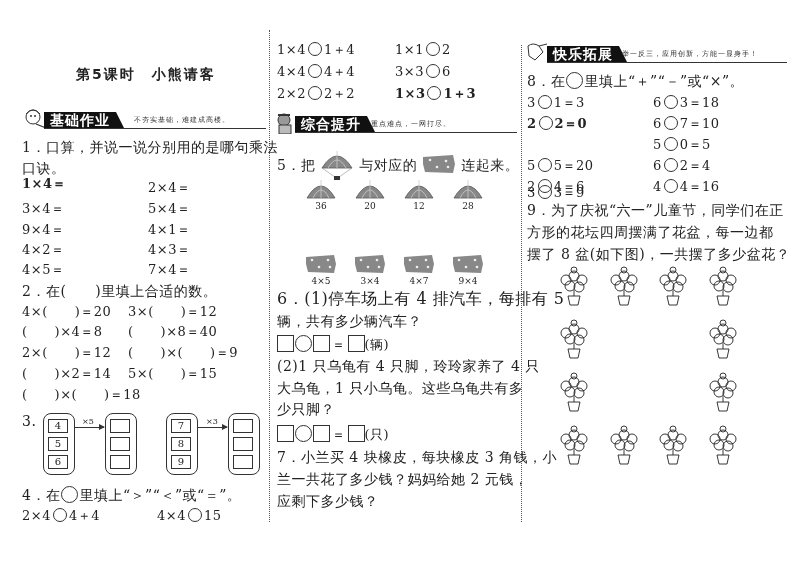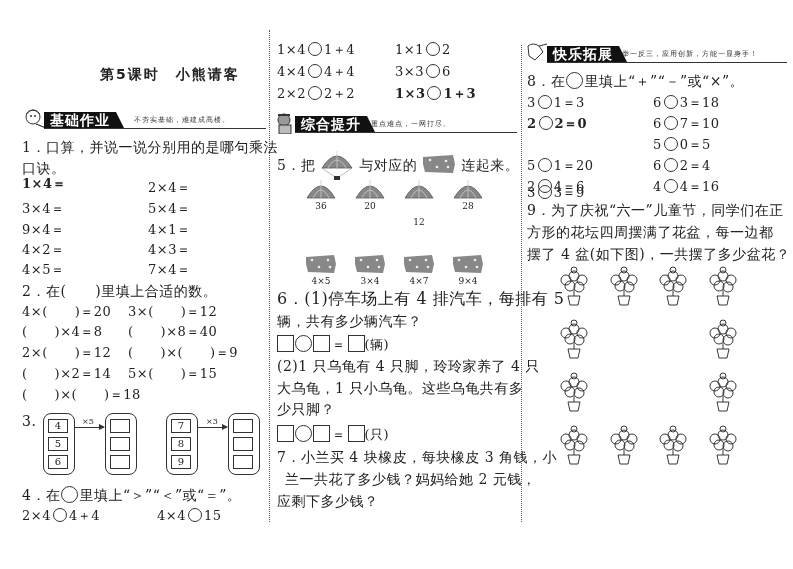--- a/index.html
+++ b/index.html
@@ -2,21 +2,21 @@
 <html><head>
 <meta charset="utf-8">
 <style>
   html, body { margin: 0; padding: 0; }
   body {
     width: 793px; height: 569px; background: #ffffff; position: relative; overflow: hidden;
     font-family: "DejaVu Serif", "Liberation Serif", serif; color: #222;
   }
   .abs { position: absolute; }
   .txt { font-size: 13px; line-height: 16px; white-space: nowrap; letter-spacing: 0.5px; }
-  .title { font-family: "DejaVu Sans", "Liberation Sans", sans-serif; font-size: 14px; font-weight: bold; letter-spacing: 2px; margin-left: 24px; }
+  .title { font-family: "DejaVu Sans", "Liberation Sans", sans-serif; font-size: 14px; font-weight: bold; letter-spacing: 2px; }
   .vdiv { position: absolute; width: 0; border-left: 1.5px dotted #555; }
   
   .sec { position: absolute; height: 22px; }
   .sec .badge {
     position: absolute; left: 22px; top: 4px; height: 16px; padding: 0 14px 0 6px;
     background: #111; color: #fff; font-family: "DejaVu Sans", "Liberation Sans", sans-serif;
     font-size: 14px; line-height: 16px; font-weight: bold; letter-spacing: 1px;
     clip-path: polygon(0 0, calc(100% - 8px) 0, 100% 100%, 0 100%);
   }
   .sec .slogan { position: absolute; top: 7px; font-size: 7px; line-height: 10px; color: #333; letter-spacing: 1px; }
@@ -174,21 +174,21 @@
   <div class="lbl-sm" style="left:305px; top:201px;">36</div>
   <svg class="chute" style="left:354px; top:178px;" viewBox="0 0 32 32">
     <path d="M2 20 Q16 -4 30 20 Z" fill="#888" stroke="#555" stroke-width="0.8"></path>
     <path d="M8 20 Q16 4 24 20 M16 2 L16 20" stroke="#ccc" stroke-width="0.8" fill="none"></path>
   </svg>
   <div class="lbl-sm" style="left:354px; top:201px;">20</div>
   <svg class="chute" style="left:403px; top:178px;" viewBox="0 0 32 32">
     <path d="M2 20 Q16 -4 30 20 Z" fill="#888" stroke="#555" stroke-width="0.8"></path>
     <path d="M8 20 Q16 4 24 20 M16 2 L16 20" stroke="#ccc" stroke-width="0.8" fill="none"></path>
   </svg>
-  <div class="lbl-sm" style="left:403px; top:201px;margin-top:16px;">12</div>
+  <div class="lbl-sm" style="left:403px; top:201px;">12</div>
   <svg class="chute" style="left:452px; top:178px;" viewBox="0 0 32 32">
     <path d="M2 20 Q16 -4 30 20 Z" fill="#888" stroke="#555" stroke-width="0.8"></path>
     <path d="M8 20 Q16 4 24 20 M16 2 L16 20" stroke="#ccc" stroke-width="0.8" fill="none"></path>
   </svg>
   <div class="lbl-sm" style="left:452px; top:201px;">28</div>
 </div>
 
 <div>
   <svg class="rock" style="left:305px; top:254px;" viewBox="0 0 32 20">
     <path d="M1 3 L29 1 L31 10 L29 19 L3 18 L1 10 Z" fill="#888"></path>
@@ -230,21 +230,21 @@
   <span class="sq"></span><span class="bigcirc"></span><span class="sq"></span><span style="margin:0 2px;">＝</span><span class="sq"></span><span>(辆)</span>
 </div>
 <div class="abs txt" style="left:277px; top:358px; font-size:14px;">(2)1 只乌龟有 4 只脚，玲玲家养了 4 只</div>
 <div class="abs txt" style="left:277px; top:380px; font-size:14px;">大乌龟，1 只小乌龟。这些乌龟共有多</div>
 <div class="abs txt" style="left:277px; top:401px; font-size:14px;">少只脚？</div>
 <div class="abs txt" style="left:277px; top:425px;">
   <span class="sq"></span><span class="bigcirc"></span><span class="sq"></span><span style="margin:0 2px;">＝</span><span class="sq"></span><span>(只)</span>
 </div>
 
 <div class="abs txt" style="left:277px; top:449px; font-size:14px;">7．小兰买 4 块橡皮，每块橡皮 3 角钱，小</div>
-<div class="abs txt" style="left:285px; top:471px; font-size:14px;">兰一共花了多少钱？妈妈给她 2 元钱，</div>
+<div class="abs txt" style="left:277px; top:471px; font-size:14px;">兰一共花了多少钱？妈妈给她 2 元钱，</div>
 <div class="abs txt" style="left:277px; top:493px; font-size:14px;">应剩下多少钱？</div>
 
 <div class="sec" style="left:525px; top:42px; width:262px;">
   <svg class="mascot" viewBox="0 0 26 22">
     <path d="M3 4 Q8 0 14 4 L18 10 L10 18 L4 14 Z" fill="none" stroke="#333" stroke-width="1"></path>
     <path d="M14 4 L22 2" stroke="#333" stroke-width="1"></path>
   </svg>
   <span class="badge">快乐拓展</span>
   <span class="slogan" style="left:97px;">举一反三，应用创新，方能一显身手！</span>
   <div class="uline"></div>
@@ -252,28 +252,28 @@
 
 <div class="abs txt" style="left:527px; top:72px; font-size:14px;">
   <span>8．在</span><span class="bigcirc"></span><span>里填上“＋”“－”或“×”。</span>
 </div>
 <div class="abs txt" style="left:527px; top:95px;"><span>3</span><span class="circ"></span><span>1＝3</span></div>
 <div class="abs txt" style="left:653px; top:95px;"><span>6</span><span class="circ"></span><span>3＝18</span></div>
 <div class="abs txt" style="left:527px; top:116px;font-weight:bold;"><span>2</span><span class="circ"></span><span>2＝0</span></div>
 <div class="abs txt" style="left:653px; top:116px;"><span>6</span><span class="circ"></span><span>7＝10</span></div>
 <div class="abs txt" style="left:527px; top:137px;margin-top:48px;"><span>3</span><span class="circ"></span><span>3＝9</span></div>
 <div class="abs txt" style="left:653px; top:137px;"><span>5</span><span class="circ"></span><span>0＝5</span></div>
-<div class="abs txt" style="left:527px; top:158px;"><span>5</span><span class="circ"></span><span>1＝20</span></div>
+<div class="abs txt" style="left:527px; top:158px;"><span>5</span><span class="circ"></span><span>5＝20</span></div>
 <div class="abs txt" style="left:653px; top:158px;"><span>6</span><span class="circ"></span><span>2＝4</span></div>
 <div class="abs txt" style="left:527px; top:179px;"><span>2</span><span class="circ"></span><span>4＝6</span></div>
 <div class="abs txt" style="left:653px; top:179px;"><span>4</span><span class="circ"></span><span>4＝16</span></div>
 
 <div class="abs txt" style="left:527px; top:202px; font-size:14px;">9．为了庆祝“六一”儿童节，同学们在正</div>
 <div class="abs txt" style="left:527px; top:224px; font-size:14px;">方形的花坛四周摆满了花盆，每一边都</div>
-<div class="abs txt" style="left:527px; top:246px; font-size:14px;">摆了 4 盆(如下图)，一共摆了多少盆花？</div>
+<div class="abs txt" style="left:527px; top:246px; font-size:14px;">摆了 8 盆(如下图)，一共摆了多少盆花？</div>
 
 <div>
 
   <svg class="pot" style="left:557px; top:266px;" viewBox="0 0 34 40">
       <g fill="none" stroke="#222" stroke-width="0.9">
         <circle cx="9" cy="14" r="5"></circle>
         <circle cx="17" cy="10" r="5"></circle>
         <circle cx="25" cy="14" r="5"></circle>
         <circle cx="13" cy="20" r="5"></circle>
         <circle cx="22" cy="21" r="5"></circle>

